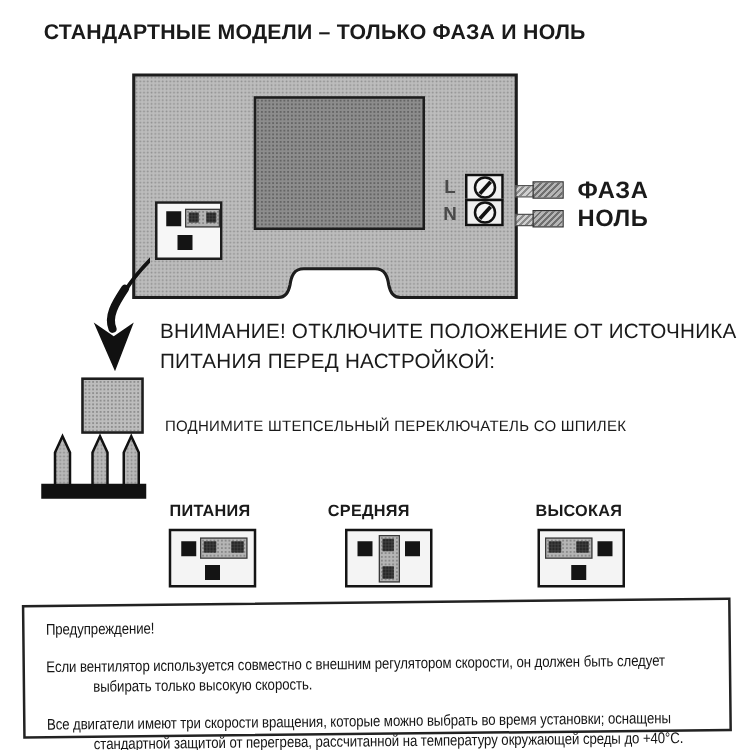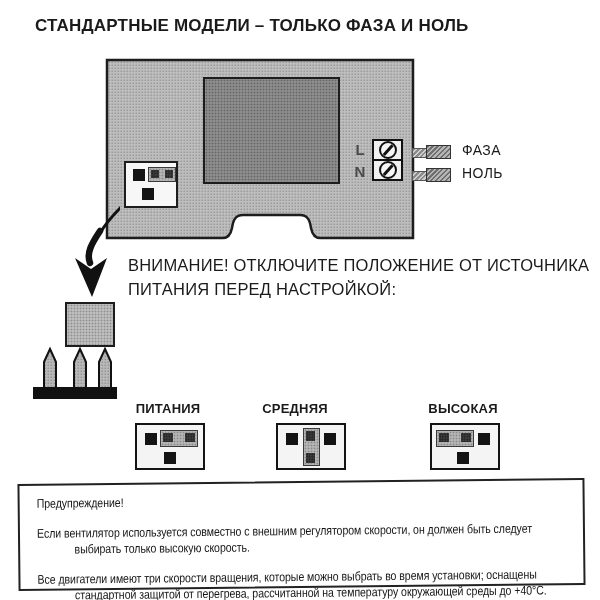--- a/index.html
+++ b/index.html
@@ -27,21 +27,21 @@
   .tcell + .tcell{margin-top:-2px;}
   .screw{width:14px;height:14px;border:2px solid #111;border-radius:50%;background:#f5f5f5;position:relative;}
   .screw::after{content:"";position:absolute;left:50%;top:50%;width:2.5px;height:13px;background:#111;
                 transform:translate(-50%,-50%) rotate(42deg);}
   .tletter{font-size:15px;font-weight:bold;color:#4a4a4a;width:16px;text-align:center;}
   .tl-l{left:352px;top:141px;}
   .tl-n{left:352px;top:163px;}
 
   .wire-thin{width:14px;height:8px;background:repeating-linear-gradient(135deg,#8a8a8a 0 1.5px,#cfcfcf 1.5px 3.5px);border:1px solid #555;}
   .wire-fat{width:23px;height:12px;background:repeating-linear-gradient(135deg,#6f6f6f 0 1.5px,#b5b5b5 1.5px 3.5px);border:1px solid #333;}
-  .wire-label{font-size:14px;font-weight:normal;letter-spacing:.4px;white-space:nowrap;}
+  .wire-label{font-size:19px;font-weight:bold;letter-spacing:.4px;white-space:nowrap;}
 
   .section-heading{left:128px;top:253px;width:470px;font-size:16.5px;line-height:24px;font-weight:500;letter-spacing:.2px;}
   .step{font-size:12px;font-weight:500;letter-spacing:.2px;line-height:16px;}
   .step1{left:132px;top:333px;width:440px;}
   .step2{left:132px;top:366px;width:430px;}
 
   .cap{left:65px;top:302px;width:46px;height:41px;border:2px solid #1d1d1d;}
 
   .speed-label{top:401px;width:70px;text-align:center;font-size:13px;font-weight:bold;letter-spacing:.2px;}
   .speed-box{top:423px;width:66px;height:43px;background:#f4f4f4;border:2.5px solid #141414;}
@@ -120,20 +120,21 @@
         <rect width="3" height="3" fill="#b8b8b8"></rect>
         <circle cx="1.2" cy="1.2" r="0.75" fill="#8a8a8a"></circle>
       </pattern>
     </defs>
     <rect x="1" y="41" width="84" height="12" fill="#111"></rect>
     <path d="M 12,16 L 18,3 L 24,16 L 24,42 L 12,42 Z" fill="url(#ppin)" stroke="#111" stroke-width="2"></path>
     <path d="M 42,16 L 48,3 L 54,16 L 54,42 L 42,42 Z" fill="url(#ppin)" stroke="#111" stroke-width="2"></path>
     <path d="M 67,16 L 73,3 L 79,16 L 79,42 L 67,42 Z" fill="url(#ppin)" stroke="#111" stroke-width="2"></path>
   </svg>
 
+  <div class="abs step step1">ПОДНИМИТЕ ШТЕПСЕЛЬНЫЙ ПЕРЕКЛЮЧАТЕЛЬ СО ШПИЛЕК</div>
 
   <div class="abs speed-label" style="left:133px;">ПИТАНИЯ</div>
   <div class="abs speed-box" style="left:135px;">
     <span class="bsq" style="left:8px;top:8px;width:12px;height:12px;"></span>
     <span class="jmp" style="left:23px;top:5px;width:36px;height:15px;">
       <span class="jin" style="left:2px;top:2px;width:10px;height:9px;"></span>
       <span class="jin" style="right:2px;top:2px;width:10px;height:9px;"></span>
     </span>
     <span class="bsq" style="left:27px;top:27px;width:12px;height:12px;"></span>
   </div>

